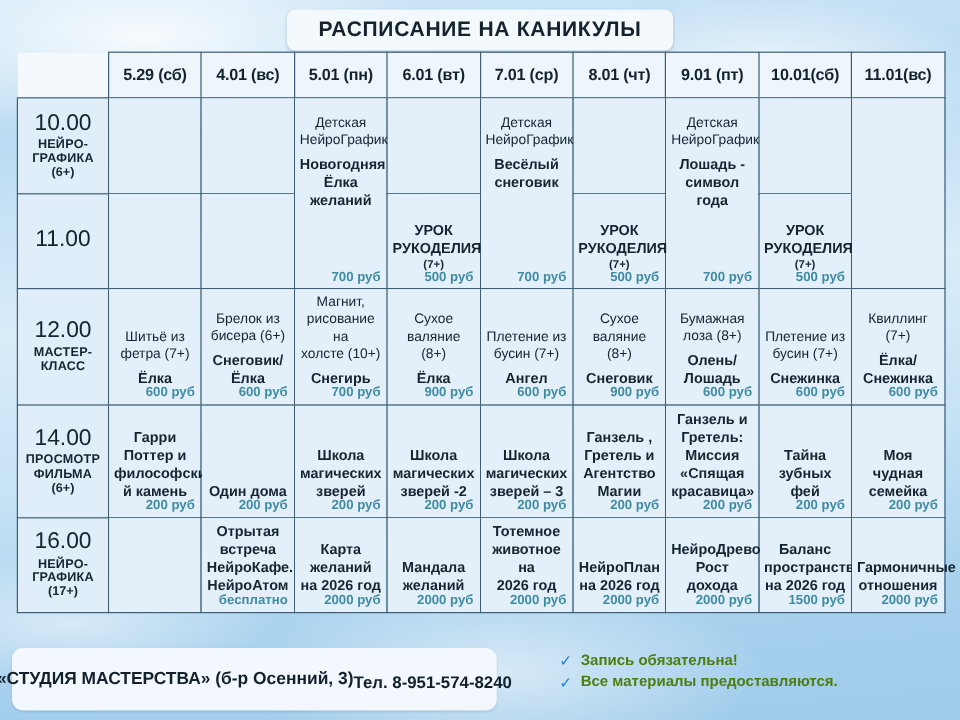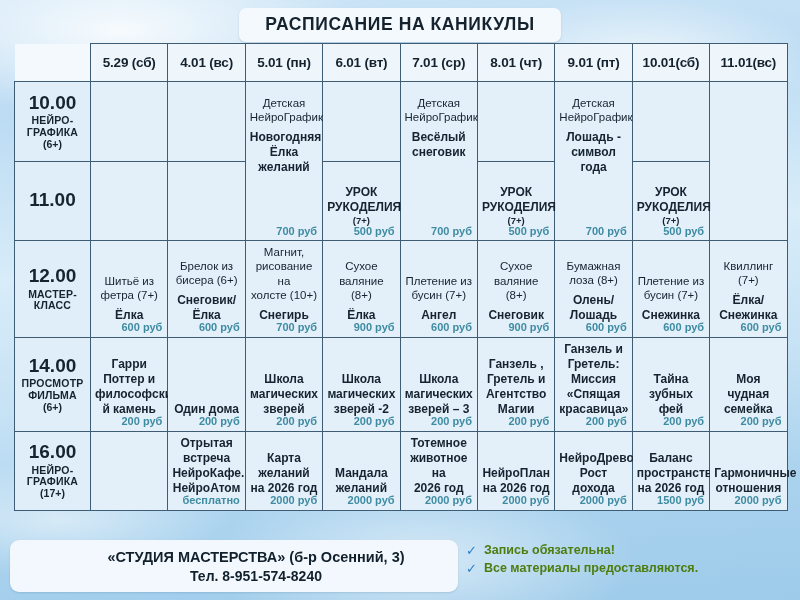--- a/index.html
+++ b/index.html
@@ -42,21 +42,21 @@
 
   
   .hdr-blank{background:#f4f9fd !important;border:1px solid transparent !important;border-right:1px solid #3e5d74 !important;border-bottom:1px solid #3e5d74 !important;}
   th.dayhdr{
     height:33px;font-size:13.5px;font-weight:bold;text-align:center;
     background:#eef6fc;color:#14222e;white-space:nowrap;letter-spacing:-.2px;
   }
 
   
   td.timecell{text-align:center;background:#e0eef9;line-height:1.12;padding:4px 2px;}
-  .t-hour{font-size:19px;font-weight:bold;display:block;margin-bottom:2px;}
+  .t-hour{font-size:19px;font-weight:normal;display:block;margin-bottom:2px;}
   .t-kind{font-size:10.5px;font-weight:bold;display:block;letter-spacing:.2px;}
   .t-age{font-size:10.5px;font-weight:bold;display:block;}
 
   
   td.cell{position:relative;text-align:center;height:74px;font-size:11.5px;line-height:1.2;}
   td.cell.r2{height:74px;}
   .c-inner{display:flex;flex-direction:column;justify-content:flex-end;height:100%;padding:2px 1px 12px;box-sizing:border-box;}
   .c-top{font-weight:normal;font-size:11.5px;line-height:1.25;}
   .c-main{font-weight:bold;font-size:12px;line-height:1.25;margin-top:5px;}
   .c-main.tight{margin-top:3px;}
@@ -70,23 +70,22 @@
 
   
   td.span2{height:154px;}
   td.span2 .c-inner{justify-content:flex-start;padding-top:12px;}
 
   
   .footer{position:absolute;left:0;bottom:0;width:800px;height:66px;}
   .f-left{
     position:absolute;left:10px;top:6px;width:404px;height:52px;
     background:#f2f8fd;border-radius:9px;
-    display:flex;flex-direction:column;align-items:center;justify-content:center;
+    display:flex;flex-direction:row;align-items:center;justify-content:center;
     box-shadow:0 1px 2px rgba(30,70,100,.15);
-    padding-left:44px;
   }
   .f-studio{font-size:14.5px;font-weight:bold;color:#12202c;white-space:nowrap;}
   .f-phone{font-size:14px;font-weight:bold;color:#12202c;margin-top:3px;white-space:nowrap;}
   .f-right{position:absolute;left:466px;top:10px;}
   .f-note{display:flex;align-items:flex-start;margin-bottom:5px;}
   .chk{color:#2a7fc9;font-size:13px;font-weight:bold;margin-right:7px;line-height:1;}
   .f-note-text{font-size:12.5px;font-weight:bold;color:#4d7c0f;line-height:1;white-space:nowrap;}
 </style>
 </head>
 <body>

